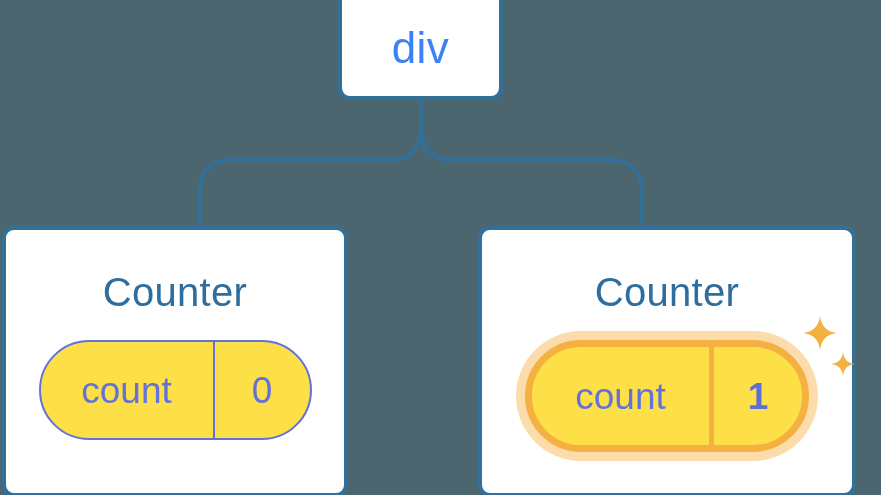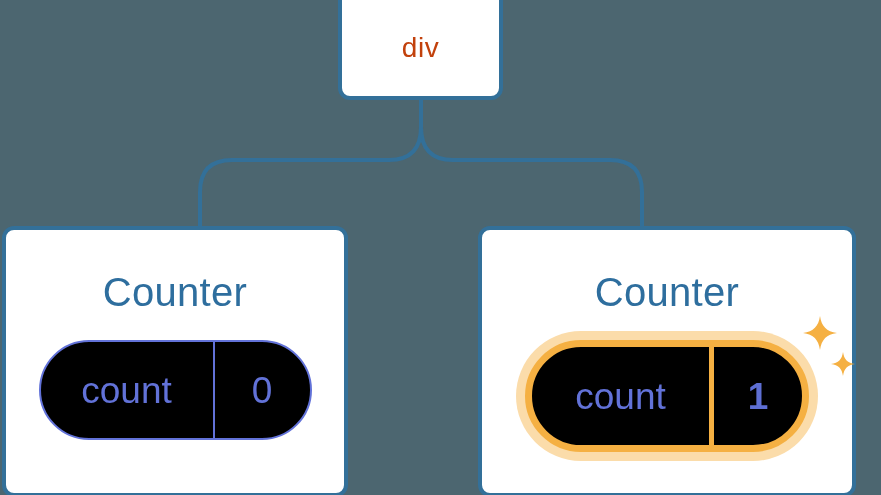--- a/index.html
+++ b/index.html
@@ -45,22 +45,22 @@
   #root-node {
     left: 338px;
     top: -4px;
     width: 165px;
     height: 104px;
     border-top-left-radius: 0;
     border-top-right-radius: 0;
     justify-content: center;
   }
   .root-label {
-    font-size: 28px;
-    color: #c2410c;
+    font-size: 44px;
+    color: #3b82f6;
     letter-spacing: 0.5px;
     line-height: 1;
   }
 
   
   .counter-node {
     top: 226px;
     height: 271px;
     border-bottom-left-radius: 12px;
     border-bottom-right-radius: 12px;
@@ -83,21 +83,21 @@
     display: flex;
     align-items: center;
     justify-content: center;
   }
 
   .pill {
     position: relative;
     box-sizing: border-box;
     display: flex;
     align-items: stretch;
-    background: #000000;
+    background: #fde047;
   }
 
   .pill-plain {
     width: 273px;
     height: 100px;
     border: 2px solid #6272d8;
     border-radius: 50px;
   }
   .pill-plain .pill-key,
   .pill-plain .pill-val { color: #6272d8; }

